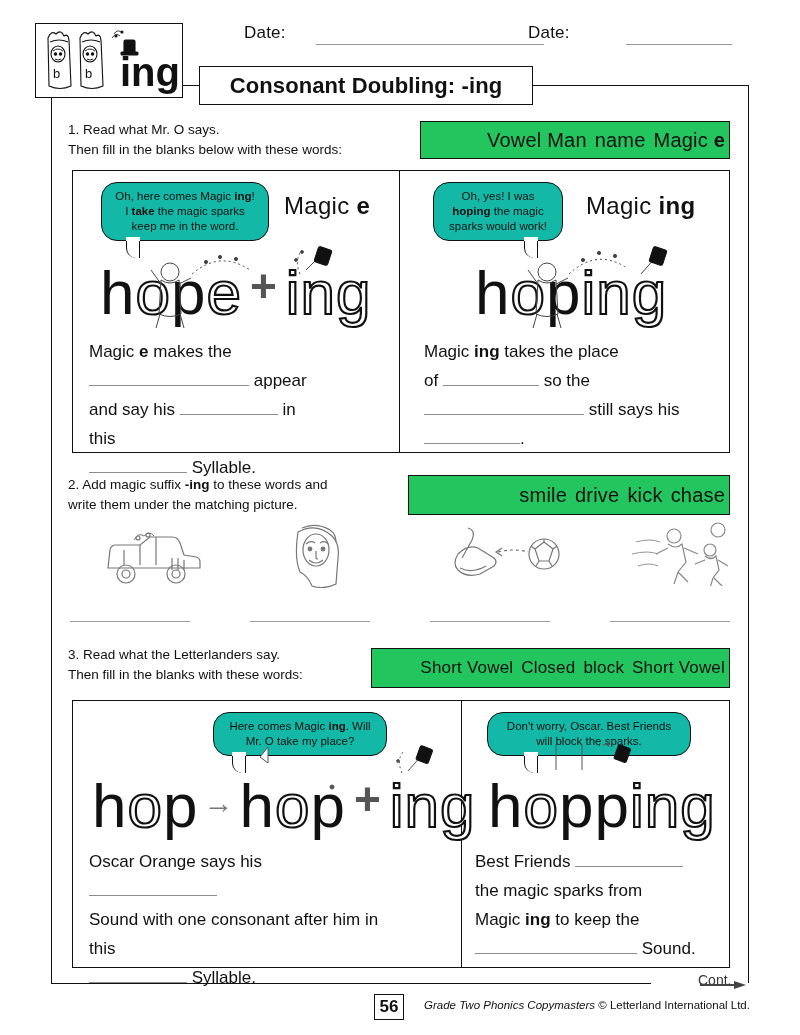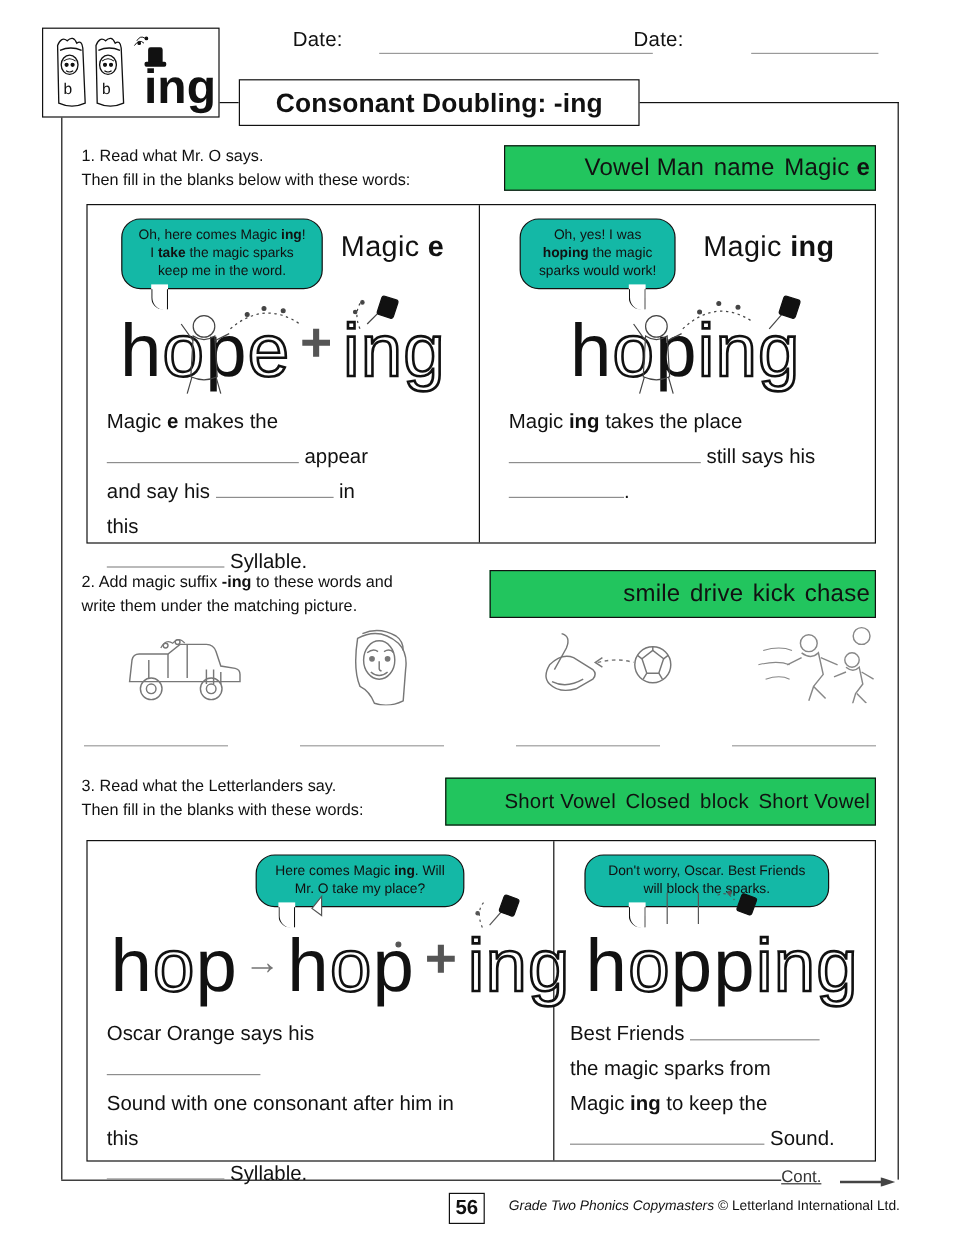--- a/index.html
+++ b/index.html
@@ -182,22 +182,22 @@
     border: 0;
   }
   .pic svg { display: block; }
   .answer-rule {
     position: absolute;
     border-bottom: 1.6px solid #9d9d9d;
   }
 
   
   .cont-label {
-    position: absolute; left: 651px; top: 972px;
-    font-size: 14px; color: #333; text-decoration: underline;
+    position: absolute; left: 698px; top: 972px;
+    font-size: 14px; color: #333;
   }
   .cont-arrow {
     position: absolute; left: 700px; top: 981px; width: 46px; height: 8px;
   }
   .page-num {
     position: absolute; left: 374px; top: 994px;
     width: 30px; height: 26px;
     border: 1.5px solid #111;
     display: flex; align-items: center; justify-content: center;
     font-size: 17px; font-weight: 700;
@@ -338,20 +338,21 @@
     <circle cx="88" cy="22" r="1.6" fill="#444"></circle>
     <circle cx="104" cy="15" r="1.6" fill="#444"></circle>
     <circle cx="120" cy="18" r="1.6" fill="#444"></circle>
     <path d="M146 36 l14 -16"></path>
     <rect x="156" y="10" width="14" height="16" rx="2" fill="#111" stroke="#111" transform="rotate(18 163 18)"></rect>
   </g>
 </svg>
 
 <div class="filltext" style="left:424px; top:337px; width:296px;">
   <div>Magic <b>ing</b> takes the place</div>
+  <div><span>of </span><span class="blank" style="width:96px;"></span><span> so the</span></div>
   <div><span class="blank" style="width:160px;"></span><span> still says his</span></div>
   <div><span class="blank" style="width:96px;"></span><span>.</span></div>
 </div>
 
 <div class="instr" style="left:68px; top:475px; width:330px;">
   <div>2. Add magic suffix <b>-ing</b> to these words and</div>
   <div>write them under the matching picture.</div>
 </div>
 
 <div class="wordbank" style="left:408px; top:475px; width:322px; height:40px;">

